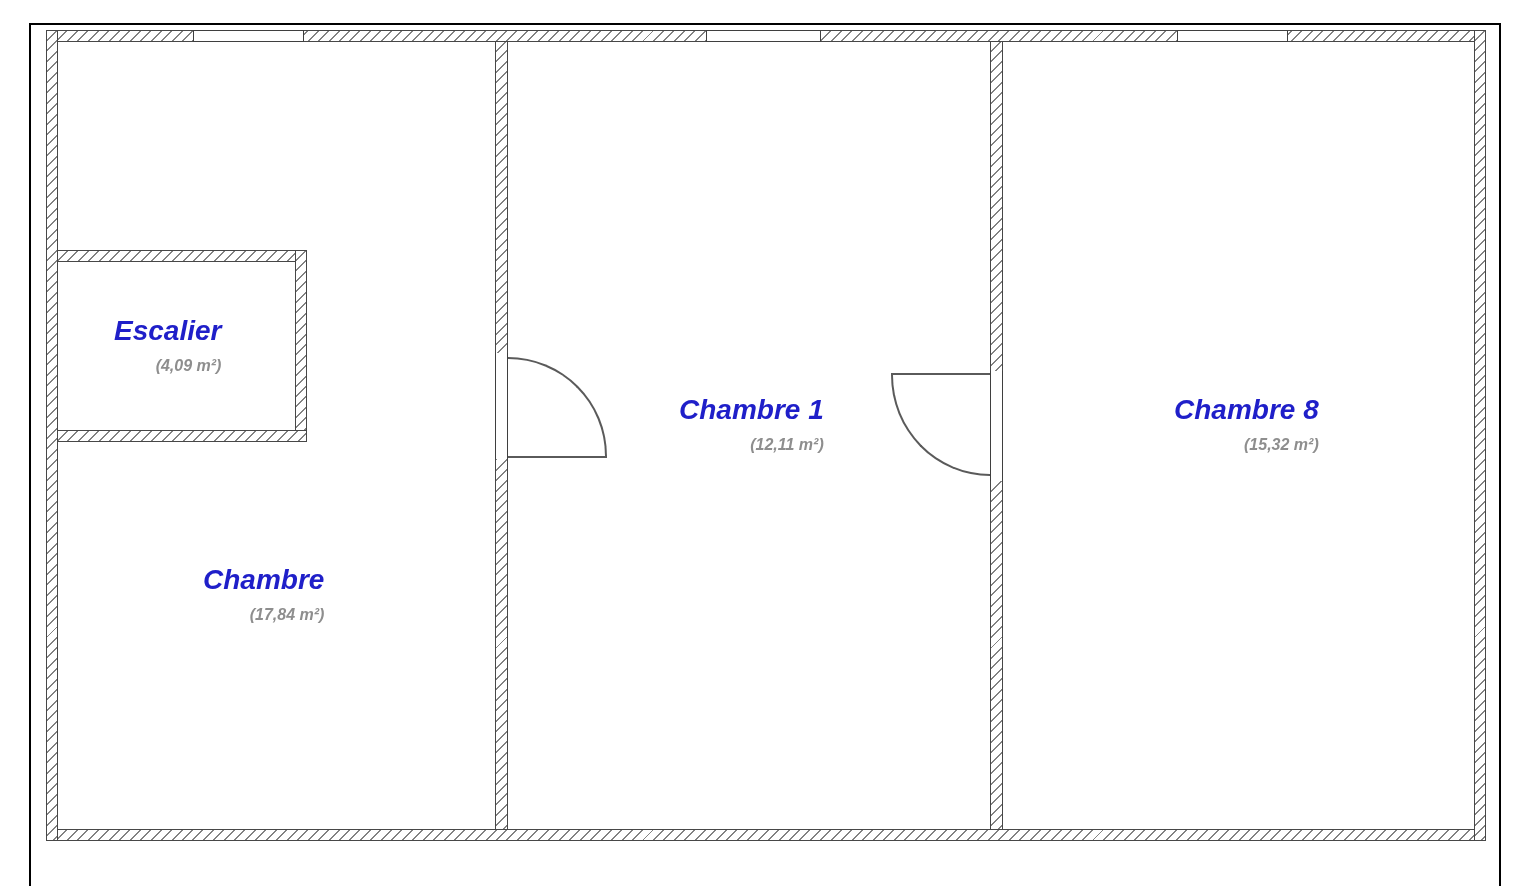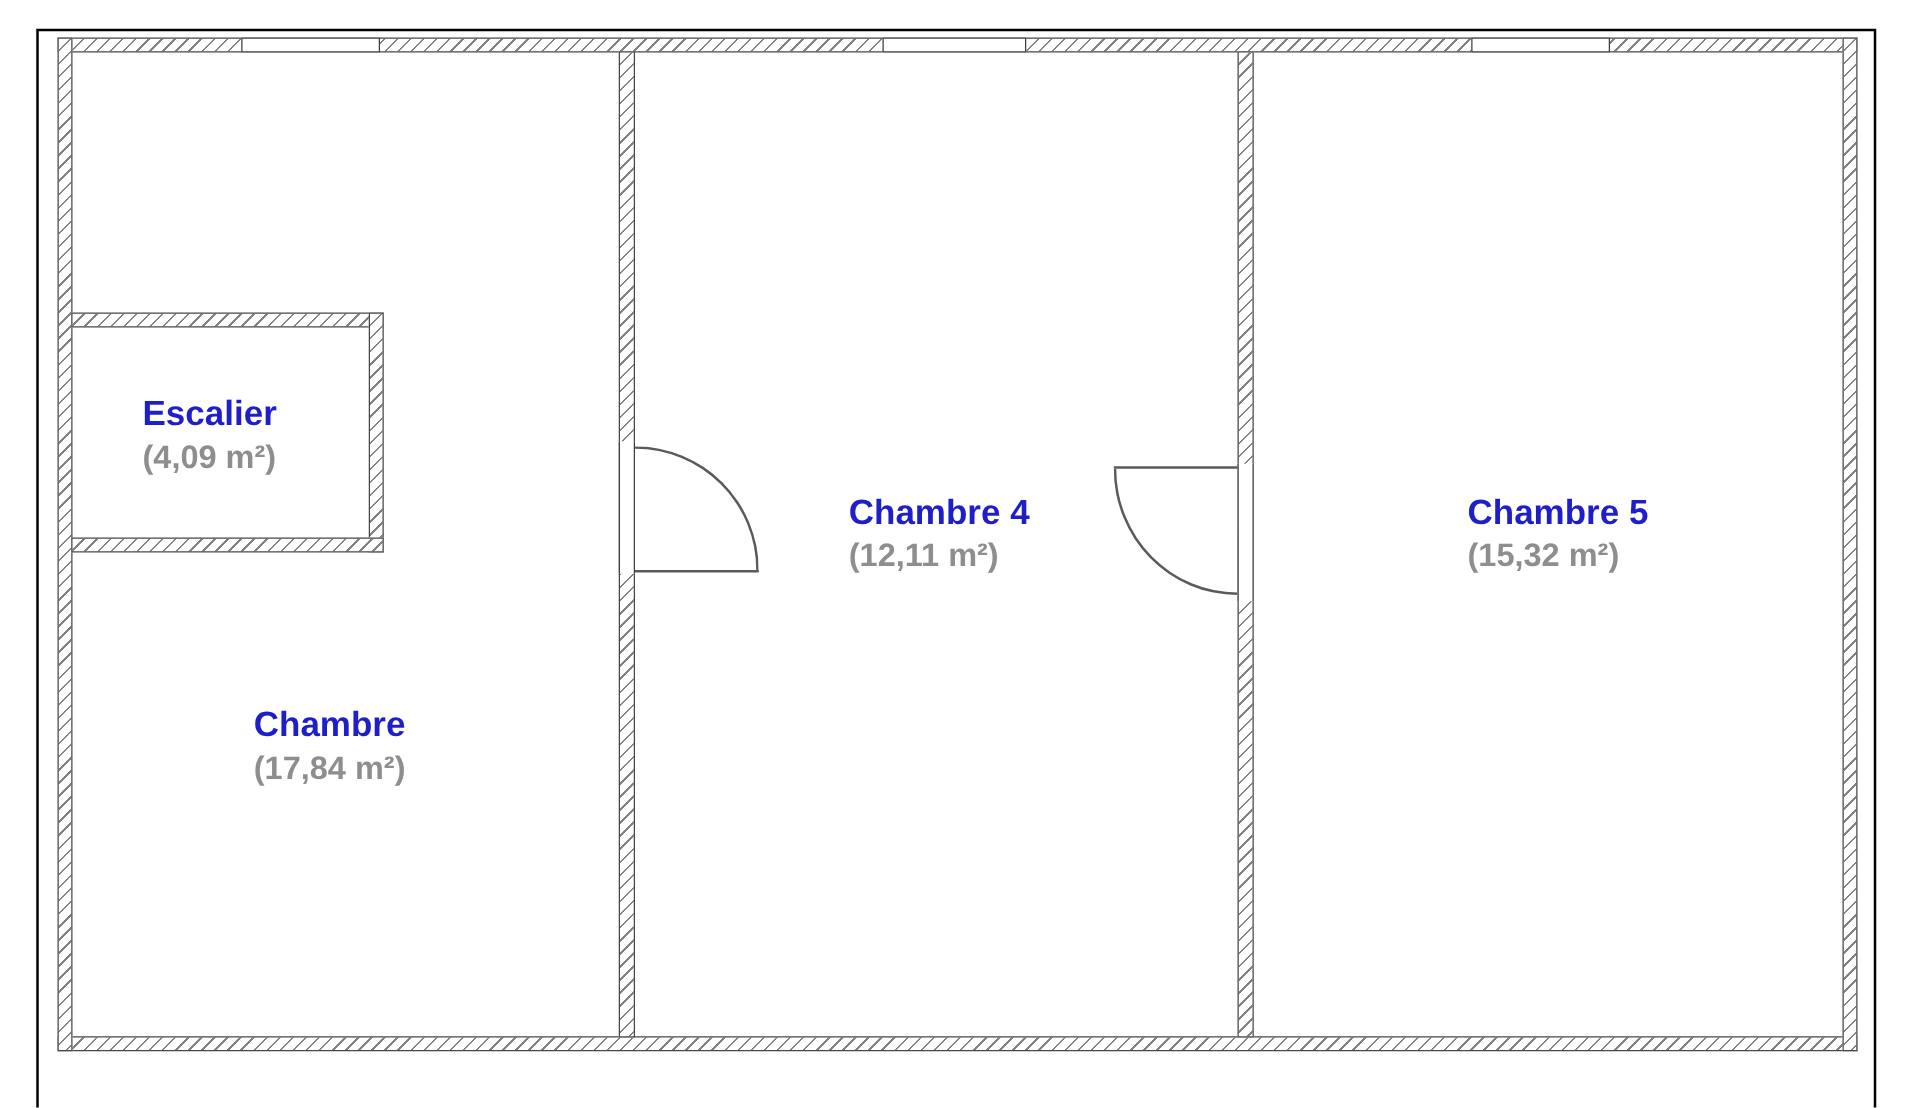--- a/index.html
+++ b/index.html
@@ -38,27 +38,27 @@
   }
   .door-arc.swing-up-right{ 
     border-top:2px solid #5a5a5a;border-right:2px solid #5a5a5a;
     border-top-right-radius:100%;
   }
   .door-arc.swing-down-left{ 
     border-left:2px solid #5a5a5a;border-bottom:2px solid #5a5a5a;
     border-bottom-left-radius:100%;
   }
   .room-label{
-    position:absolute;text-align:left;white-space:nowrap;
+    position:absolute;text-align:right;white-space:nowrap;font-style:italic;
   }
   .room-label .room-name{
     display:block;color:#1f1fc9;font-weight:bold;font-size:28px;line-height:35px;
   }
   .room-label .room-area{
-    display:block;color:#8e8e8e;font-weight:bold;font-size:26px;line-height:35px;
+    display:block;color:#8e8e8e;font-weight:bold;font-size:16px;line-height:35px;
   }
 </style>
 </head>
 <body>
 
 <div class="page-border"></div>
 
 <div class="wall" style="left:46px;top:30px;width:1440px;height:12px;"></div>
 <div class="wall" style="left:46px;top:829px;width:1440px;height:12px;"></div>
 <div class="wall" style="left:46px;top:30px;width:12px;height:811px;"></div>
@@ -87,20 +87,20 @@
   <span class="room-name">Escalier</span>
   <span class="room-area">(4,09 m²)</span>
 </div>
 
 <div class="room-label" style="left:203px;top:562px;">
   <span class="room-name">Chambre</span>
   <span class="room-area">(17,84 m²)</span>
 </div>
 
 <div class="room-label" style="left:679px;top:392px;">
-  <span class="room-name">Chambre 4</span>
+  <span class="room-name">Chambre 1</span>
   <span class="room-area">(12,11 m²)</span>
 </div>
 
 <div class="room-label" style="left:1174px;top:392px;">
-  <span class="room-name">Chambre 5</span>
+  <span class="room-name">Chambre 8</span>
   <span class="room-area">(15,32 m²)</span>
 </div>
 
 </body></html>

